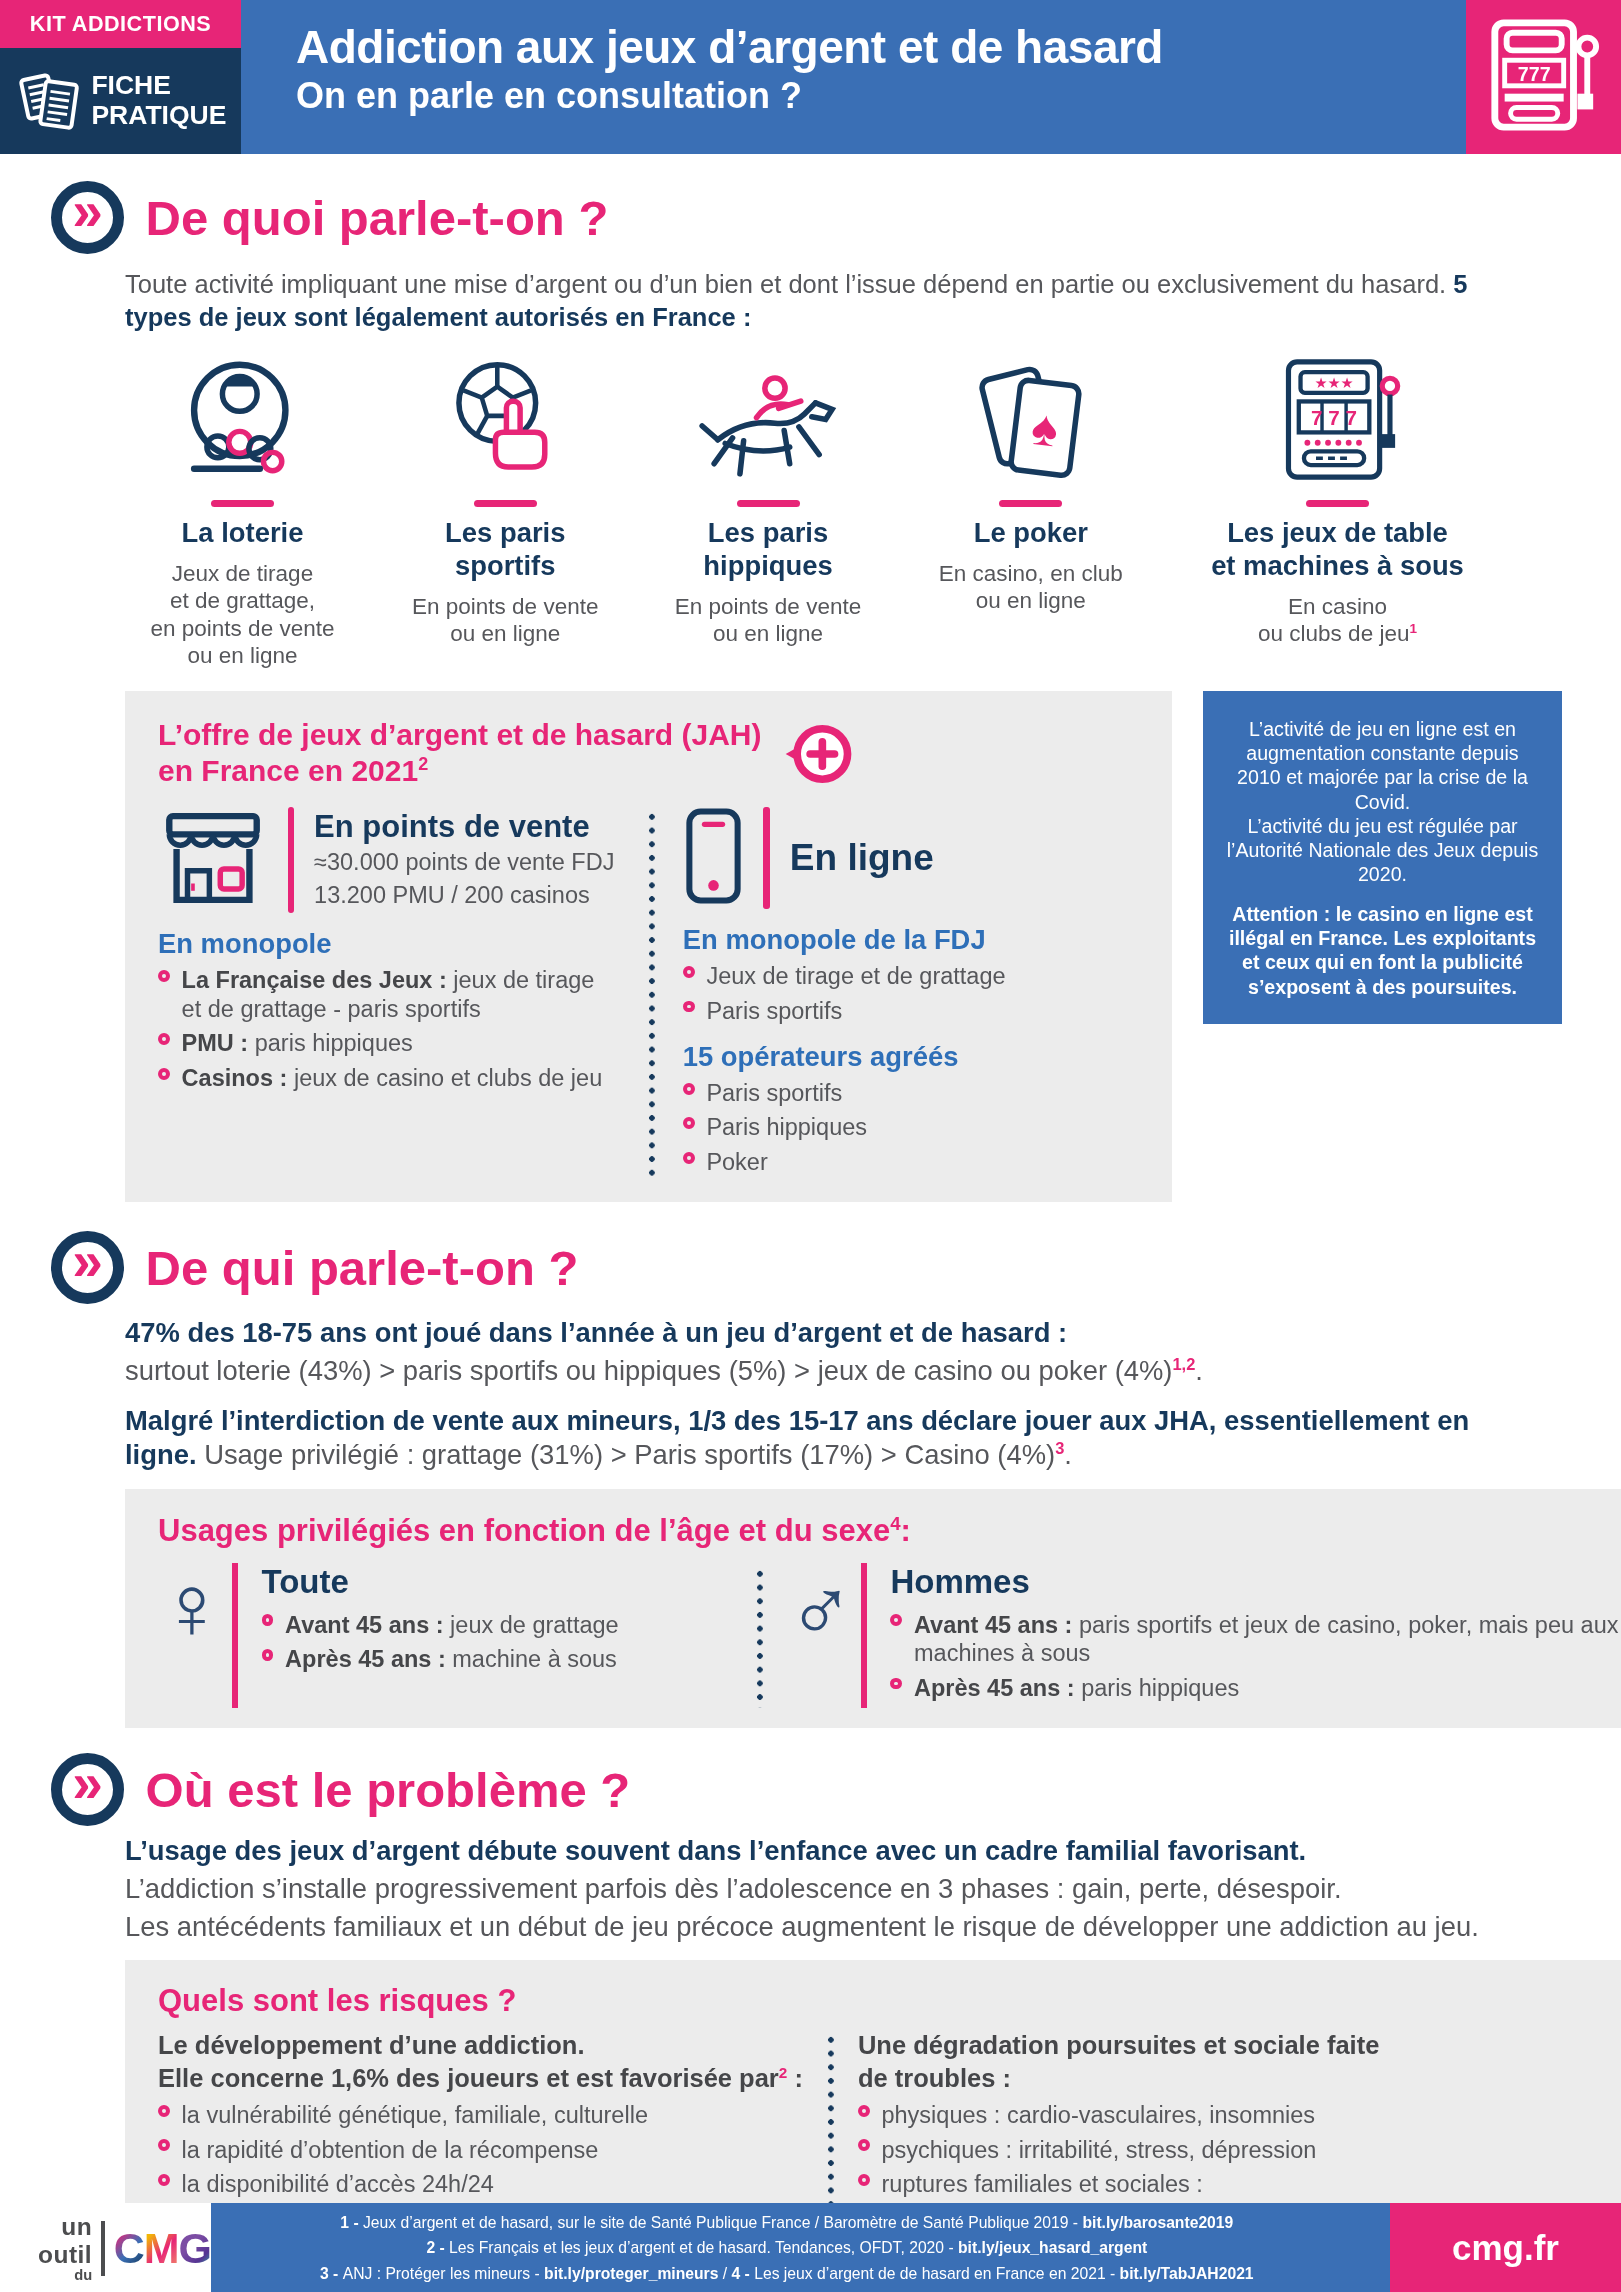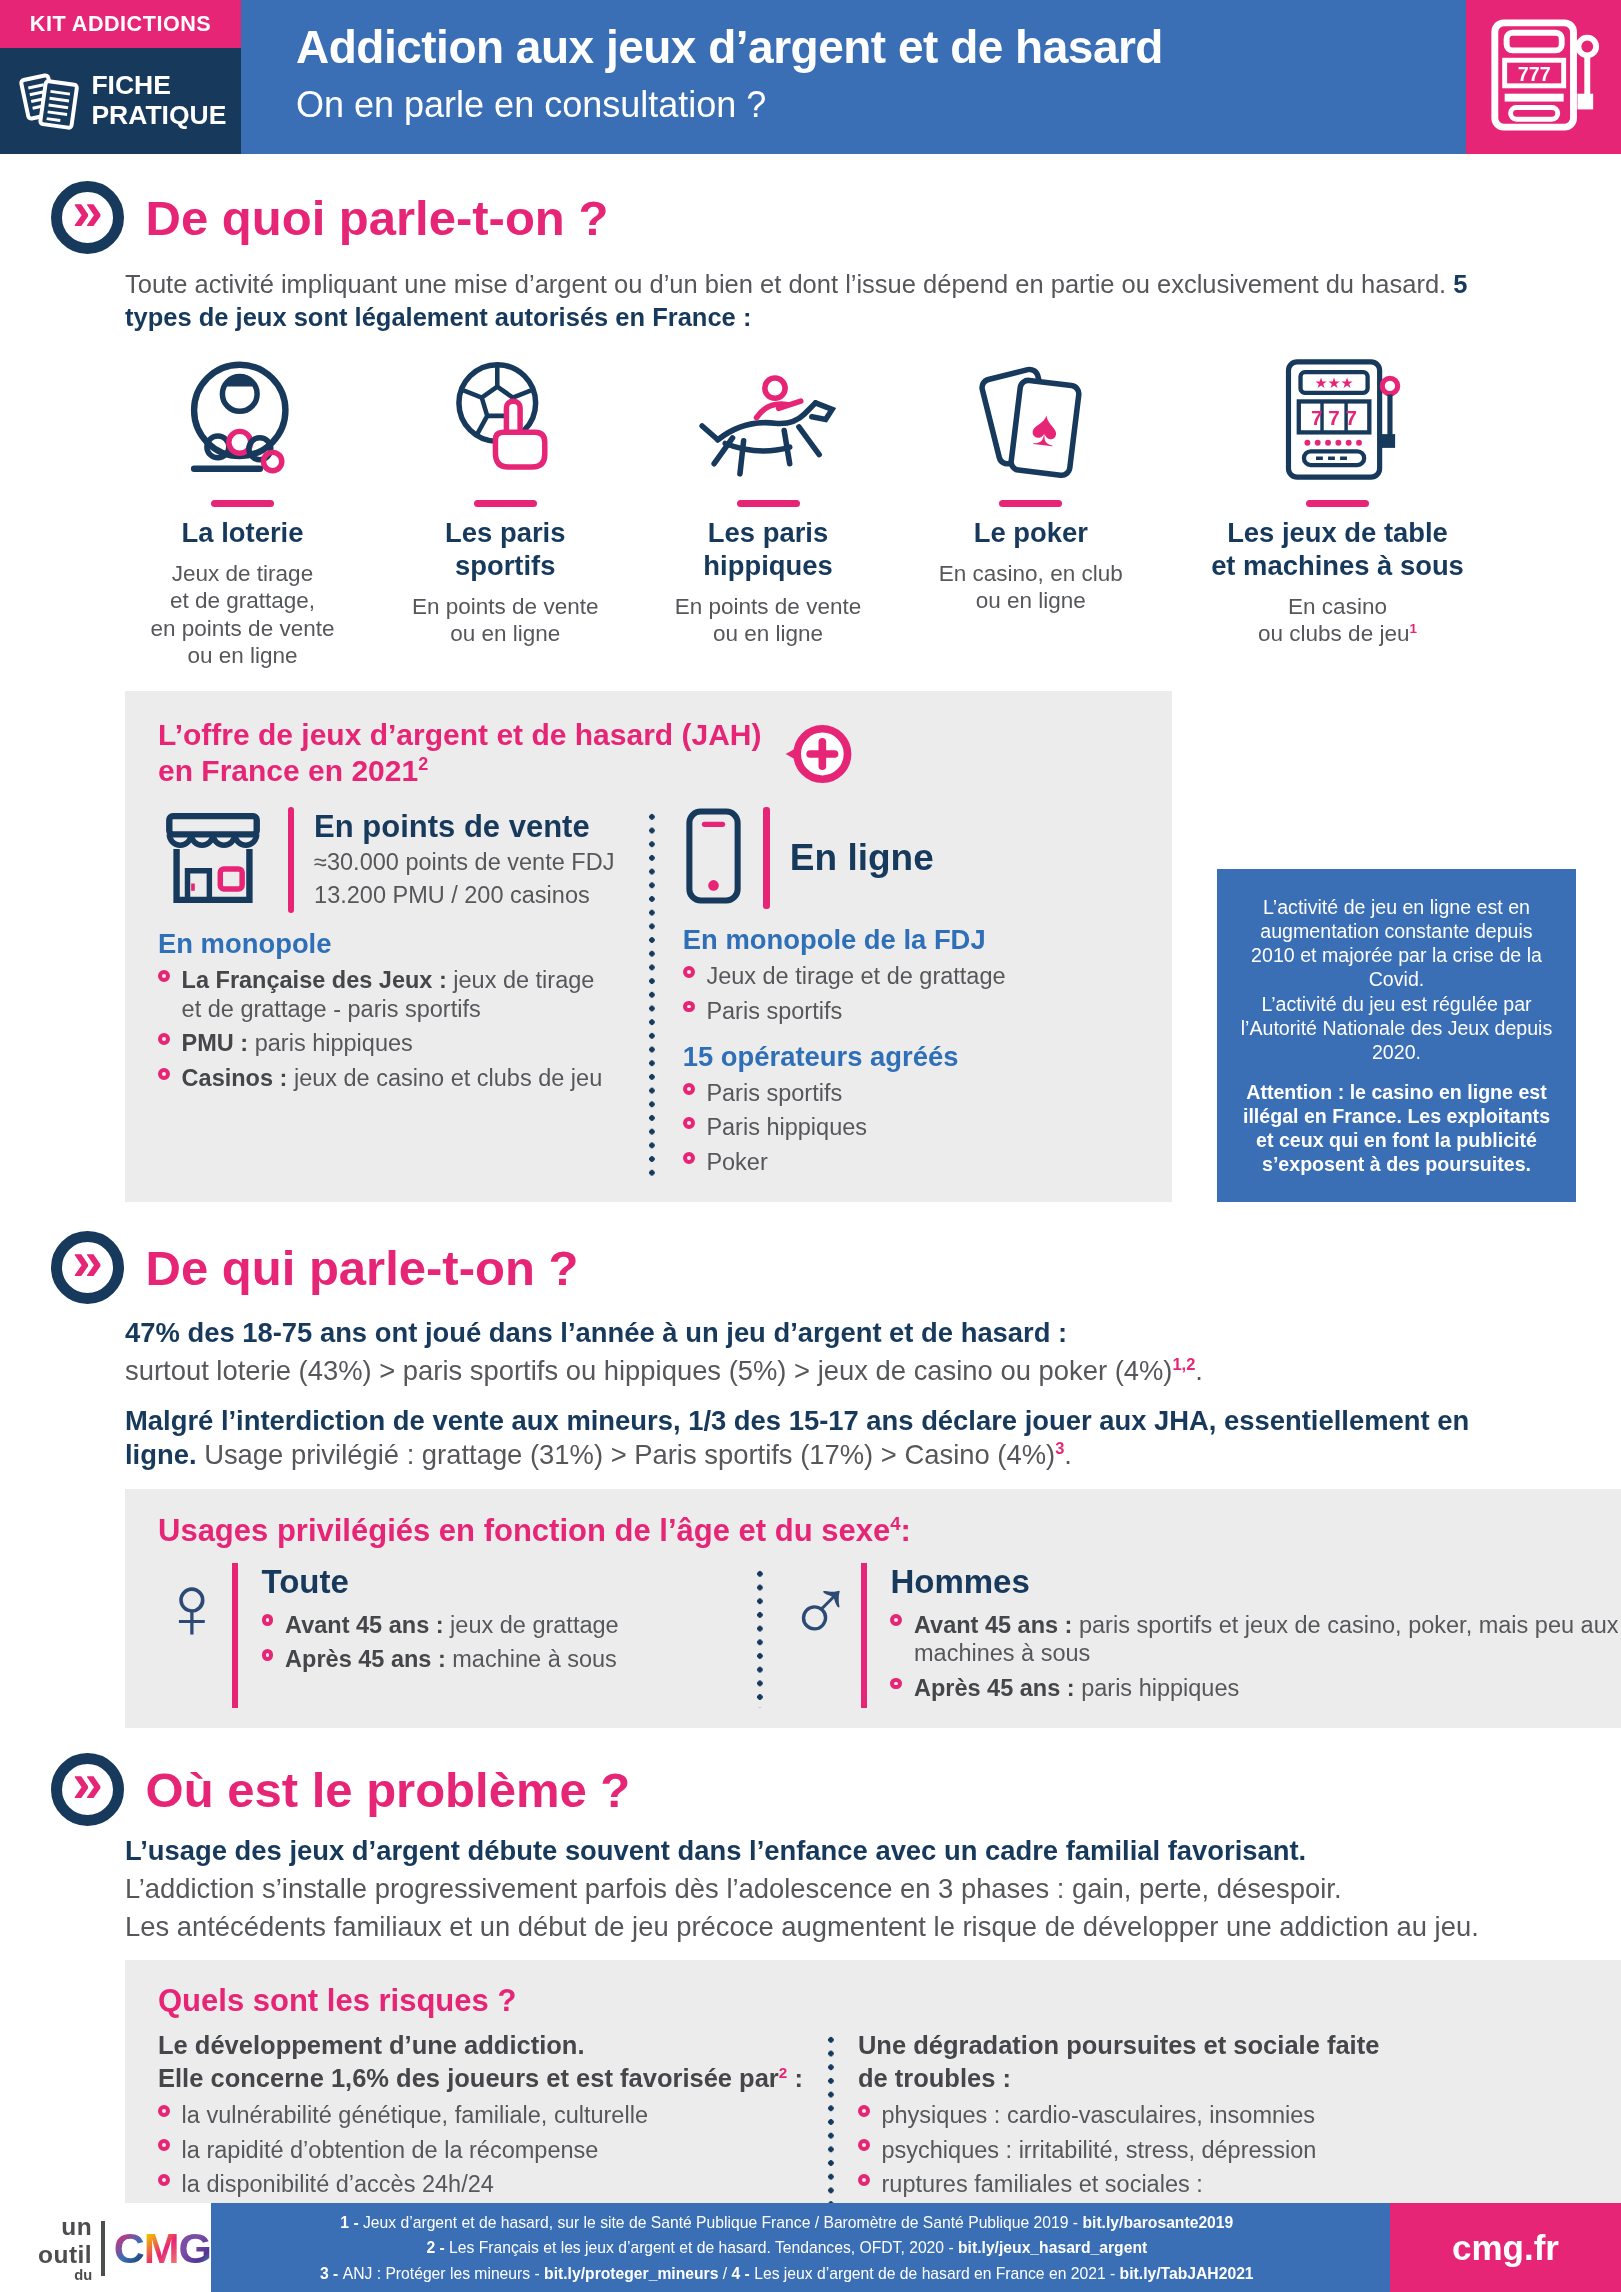--- a/index.html
+++ b/index.html
@@ -10,21 +10,21 @@
   }
   
   .hdr { display:flex; height:154px; }
   .hdr-left { width:241px; display:flex; flex-direction:column; }
   .kit-badge { height:48px; background:#E72577; color:#fff; font-weight:700; font-size:21.6px;
     display:flex; align-items:center; justify-content:center; letter-spacing:0.5px; }
   .fiche { flex:1; background:#16395C; color:#fff; display:flex; align-items:center; justify-content:center; gap:11.8px; }
   .fiche-label { font-weight:700; font-size:26.5px; line-height:1.12; white-space:pre-line; }
   .hdr-main { flex:1; background:#3A6FB5; color:#fff; padding:19.6px 0 0 55px; }
   .hdr-title { font-size:46px; font-weight:800; letter-spacing:-0.5px; }
-  .hdr-sub { font-size:36px; font-weight:400; margin-top:10px; }
+  .hdr-sub { font-size:36px; font-weight:700; margin-top:1px; }
   .hdr-right { width:155px; background:#E72577; display:flex; align-items:center; justify-content:center; }
   
   .sec-head { display:flex; align-items:center; gap:21.6px; margin-left:51px; }
   .sec-badge { width:73px; height:73px; border-radius:50%; border:11.8px solid #16395C; background:#fff;
     display:flex; align-items:center; justify-content:center; flex:none; }
   .sec-badge span { color:#E72577; font-size:55px; font-weight:800; line-height:1; margin-top:-11.8px; }
   .sec-title { color:#E72577; font-size:49px; font-weight:800; }
   .mt1 { margin-top:27.4px; } .mt2 { margin-top:29px; } .mt3 { margin-top:25.5px; }
   
   .pre { white-space:pre-line; }
@@ -35,21 +35,21 @@
   .intro b { color:#16395C; }
   
   .games-row { display:flex; justify-content:space-between; margin:17.6px 0 0 125px; width:1374px; }
   .game-card { width:235px; display:flex; flex-direction:column; align-items:center; text-align:center; }
   .game-card.wide { width:323px; }
   .game-icon { height:132px; display:flex; align-items:flex-end; justify-content:center; }
   .game-bar { width:63px; height:7.8px; border-radius:3.9px; background:#E72577; margin:15.7px 0 9.8px; }
   .game-name { color:#16395C; font-weight:800; font-size:27.4px; line-height:1.2; white-space:pre-line; }
   .game-desc { color:#56575B; font-size:22.5px; line-height:1.22; margin-top:9.8px; white-space:pre-line; }
   
-  .offer-row { display:flex; align-items:flex-end; gap:45px; margin:21.6px 0 0 125px; }
+  .offer-row { display:flex; align-items:flex-start; gap:31px; margin:21.6px 0 0 125px; }
   .offer-box { width:1047px; background:#ECECEC; padding:25.5px 39px 19.6px 33px; }
   .offer-title-row { display:flex; align-items:flex-start; gap:13.7px; }
   .offer-title { color:#E72577; font-size:30px; font-weight:800; line-height:1.22; white-space:pre-line; }
   .offer-cols { display:flex; margin-top:11.8px; }
   .offer-left { width:472px; }
   .offer-right { flex:1; padding-left:3.9px; }
   .vdots { width:7.8px; margin:3.9px 23.5px 0 17.6px;
     background-image:radial-gradient(circle,#16395C 2.5px,transparent 3px);
     background-size:7.8px 13.7px; background-repeat:repeat-y; background-position:center top; }
   .pos-row { display:flex; align-items:center; }

